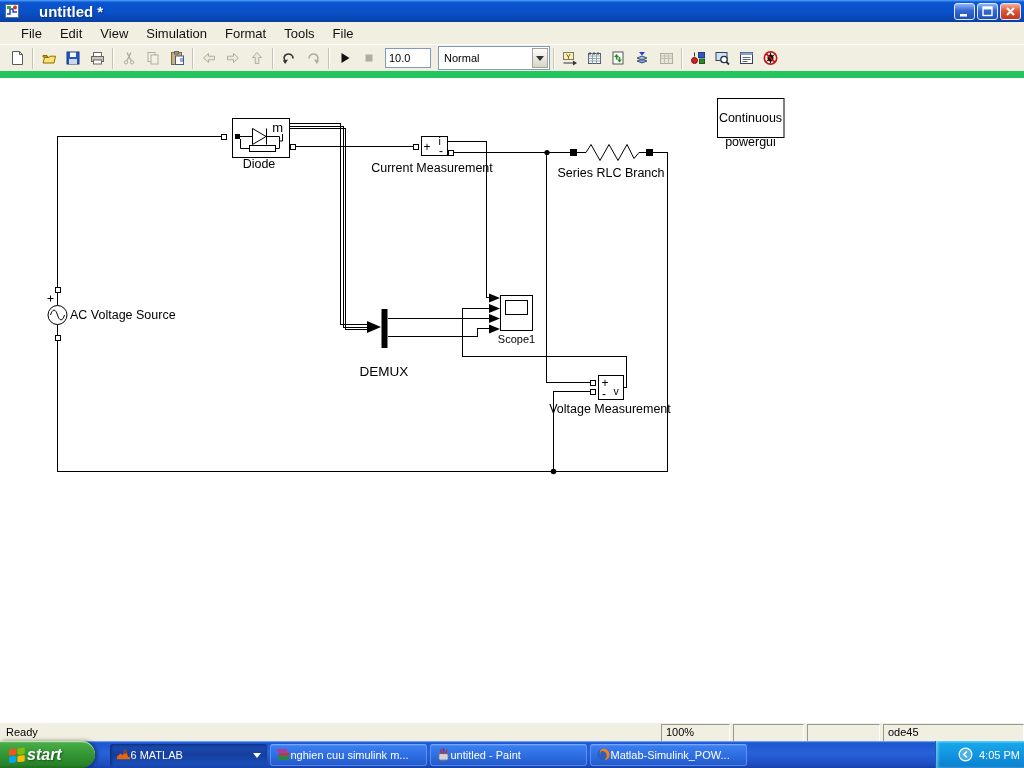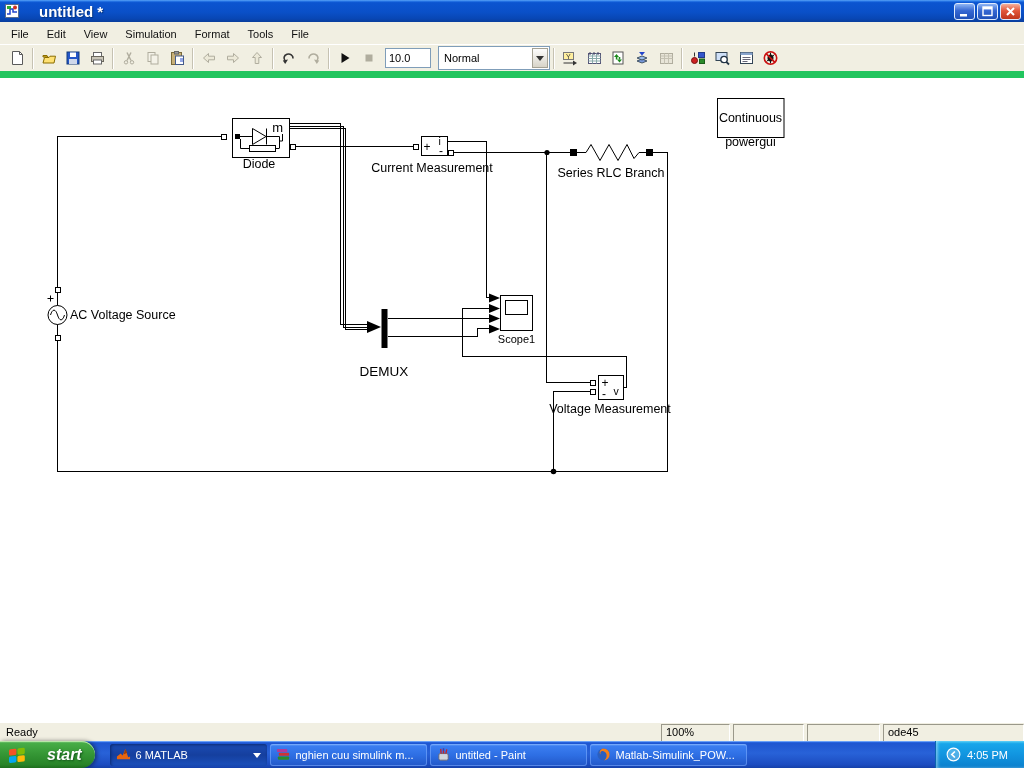--- a/index.html
+++ b/index.html
@@ -10,22 +10,22 @@
   .titlebar { height:22px; display:flex; align-items:center; padding:0 3px 0 4px;
     background:linear-gradient(180deg,#5ea7f7 0%,#2a7ae8 5%,#0b54d0 12%,#0a50c8 55%,#0846b4 85%,#0a3e9c 100%); }
   .title-text { color:#fff; font-weight:bold; font-size:15px; margin-left:19px; flex:1;
     text-shadow:1px 1px 1px #00317e; }
   .winbtn { width:21px; height:17px; margin-left:2px; border-radius:3px; border:1px solid #dfeafc;
     display:flex; align-items:center; justify-content:center; }
   .winbtn.blue { background:linear-gradient(180deg,#8fb5f4,#3567d2 45%,#1e4fb8); }
   .winbtn.red  { background:linear-gradient(180deg,#f6b09a,#e2573a 45%,#c0361c); }
 
   
-  .menubar { height:23px; background:#f1efe2; display:flex; align-items:flex-end;
-    font-size:11px; color:#111; padding-left:2px; border-bottom:1px solid #fff; }
+  .menubar { height:23px; background:#f1efe2; display:flex; align-items:flex-start;
+    font-size:13px; color:#111; padding-left:12px; border-bottom:1px solid #fff; }
   .menu-item { padding:4px 9px; }
 
   
   .toolbar { height:33px; background:#f1efe2; display:flex; align-items:center; padding-left:5px;
     border-bottom:7px solid #22c55e; }
   .tbtn { width:24px; height:24px; display:flex; align-items:center; justify-content:center; }
   .tsep { width:2px; height:21px; border-left:1px solid #c6c2b2; border-right:1px solid #ffffff; margin:0 3px; }
   .sim-time { width:46px; height:20px; border:1px solid #7f9db9; background:#fff;
     font-family:"Liberation Sans",sans-serif; font-size:11px; padding-left:3px; margin-left:4px; }
   .combo { width:112px; height:24px; border:1px solid #7f9db9; background:#fff; display:flex;
@@ -47,36 +47,36 @@
     border-color:#9a988a #ffffff #ffffff #9a988a; padding:1px 4px; }
   .sb-zoom   { left:661px; width:69px; }
   .sb-blank1 { left:733px; width:71px; }
   .sb-blank2 { left:807px; width:73px; }
   .sb-solver { left:883px; width:141px; }
 
   
   .taskbar { height:27px; position:relative; display:flex; align-items:center;
     background:linear-gradient(180deg,#4b8df8 0%,#2663e0 5%,#1f56d0 9%,#2862d8 45%,#1c4cc0 88%,#1540a8 100%);
     box-shadow:inset 0 1px 0 #6ba1f7; }
-  .startbtn { height:27px; width:95px; display:flex; align-items:center; gap:20px; padding-left:7px;
+  .startbtn { height:27px; width:95px; display:flex; align-items:center; gap:0; padding-left:7px;
     background:linear-gradient(180deg,#94d294 0%,#47ad47 8%,#369836 45%,#278327 88%,#1d6e1d 100%);
     border-radius:0 14px 14px 0; box-shadow:2px 0 4px rgba(0,0,0,.45), inset 0 1px 0 #b8e6a8;
     color:#fff; font-style:italic; font-weight:bold; font-size:16px; text-shadow:1px 1px 2px #14551a; }
   .taskwins { display:flex; margin-left:13px; }
   .taskbtn { width:157px; height:22px; margin:0 1.5px; border-radius:3px; color:#fff; font-size:11px;
-    display:flex; align-items:center; gap:5px; padding:0 6px; overflow:hidden; white-space:nowrap;
+    display:flex; align-items:center; padding:0 6px; overflow:hidden; white-space:nowrap;
     background:linear-gradient(180deg,#71a9f8 0%,#3b7df0 10%,#2e6fe4 50%,#2257c8 100%);
     box-shadow:inset 0 0 0 1px rgba(130,175,255,.55); }
   .taskbtn.active { background:linear-gradient(180deg,#1b4cb4 0%,#153f9e 50%,#1b50bc 100%);
     box-shadow:inset 1px 1px 3px #0c2a70; }
   .taskbtn .lbl { overflow:hidden; text-overflow:ellipsis; }
   .grp-arrow { margin-left:auto; width:0; height:0; border:4px solid transparent; border-top:5px solid #fff;
     margin-top:5px; flex:none; }
   .tray { position:absolute; right:0; top:0; bottom:0; width:89px; display:flex; align-items:center;
-    gap:6px; padding-left:10px; color:#fff; font-size:11px;
+    gap:6px; padding-left:22px; color:#fff; font-size:11px;
     background:linear-gradient(180deg,#3fc8f6 0%,#18a6ea 10%,#1195e0 50%,#0b7fcc 100%);
     border-left:1px solid #0a66b0; box-shadow:inset 2px 0 3px rgba(255,255,255,.4); }
 </style>
 </head>
 <body>
 
 <div class="titlebar">
   <svg width="16" height="16">
     <rect x="1.5" y="1.5" width="13" height="13" fill="#fff" stroke="#5a6c8c"></rect>
     <polyline points="3,11 6,11 6,6 9,6 9,9 13,9" fill="none" stroke="#2244cc" stroke-width="1.5"></polyline>

